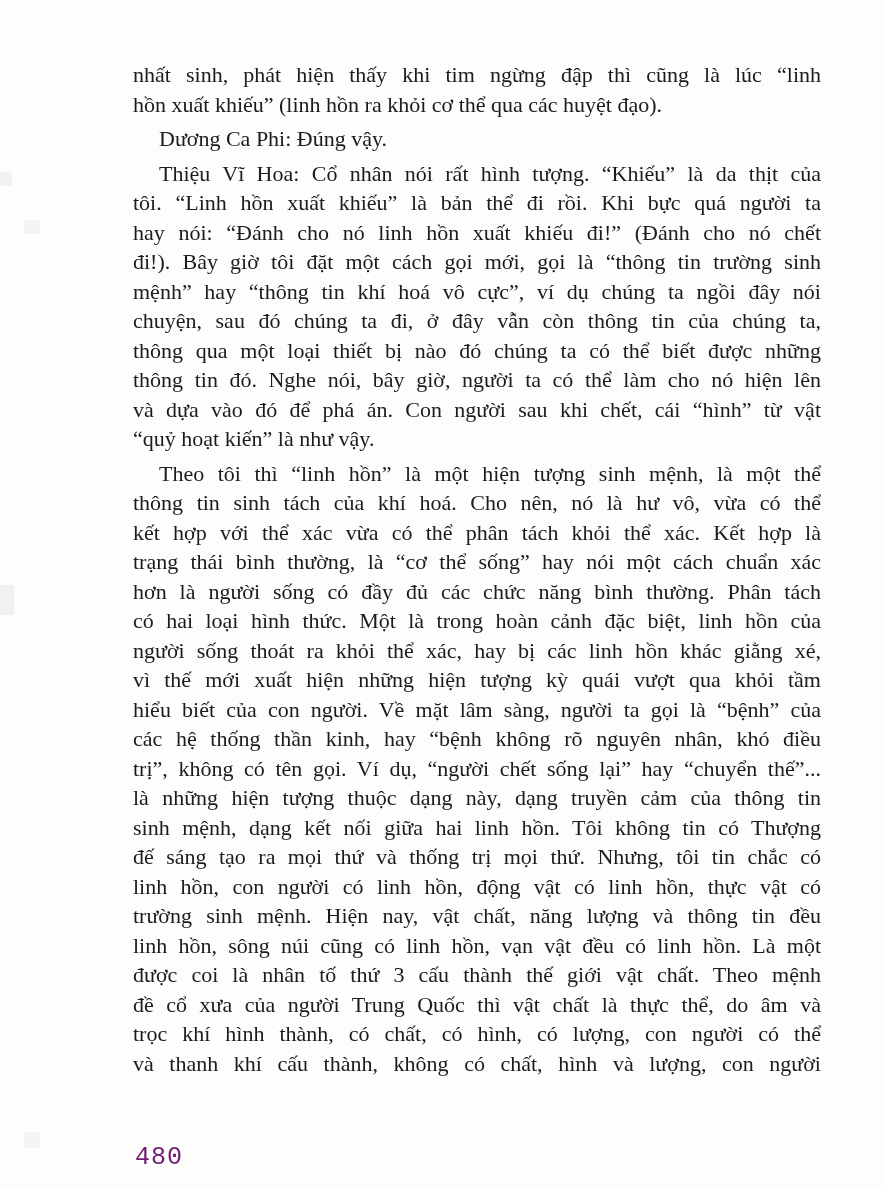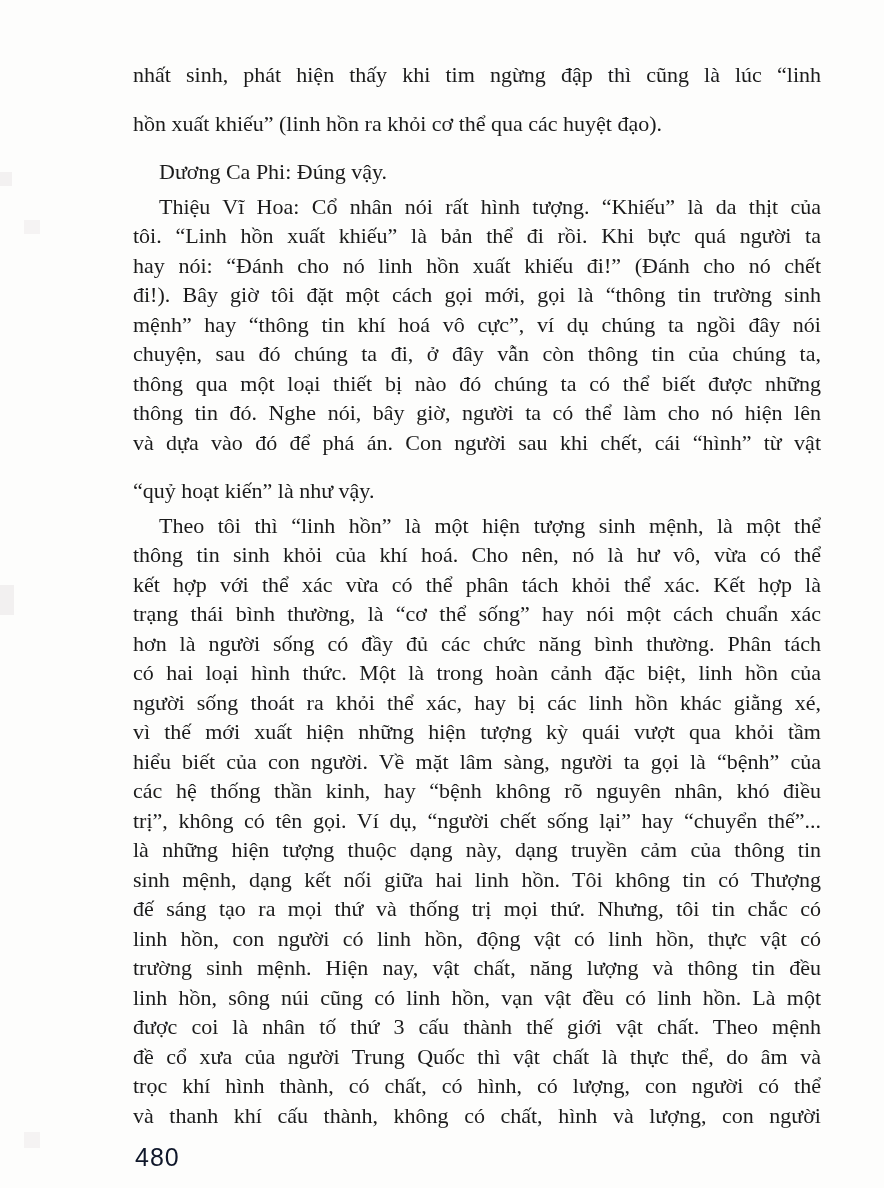--- a/index.html
+++ b/index.html
@@ -24,29 +24,29 @@
     font-size: 22px;
     line-height: 29.5px;
   }
   .para { margin: 0; }
   .para + .para { margin-top: 5px; }
   .line {
     text-align: justify;
     text-align-last: justify;
   }
   .line.first { padding-left: 26px; }
-  .line.end { text-align-last: left; margin-top: 19px; }
+  .line.end { text-align-last: left; }
   .page-number {
     position: absolute;
     left: 135px;
     top: 1143px;
-    font-family: Liberation Sans, sans-serif;
+    font-family: Liberation Mono, monospace;
     font-size: 25px;
     letter-spacing: 1px;
-    color: #0f172a;
+    color: #701a75;
   }
   .smudge {
     position: absolute;
     pointer-events: none;
   }
 </style>
 </head>
 <body>
 
 <div class="page">
@@ -65,21 +65,21 @@
         <div class="line">đi!). Bây giờ tôi đặt một cách gọi mới, gọi là “thông tin trường sinh</div>
         <div class="line">mệnh” hay “thông tin khí hoá vô cực”, ví dụ chúng ta ngồi đây nói</div>
         <div class="line">chuyện, sau đó chúng ta đi, ở đây vẫn còn thông tin của chúng ta,</div>
         <div class="line">thông qua một loại thiết bị nào đó chúng ta có thể biết được những</div>
         <div class="line">thông tin đó. Nghe nói, bây giờ, người ta có thể làm cho nó hiện lên</div>
         <div class="line">và dựa vào đó để phá án. Con người sau khi chết, cái “hình” từ vật</div>
         <div class="line end">“quỷ hoạt kiến” là như vậy.</div>
       </div>
       <div class="para">
         <div class="line first">Theo tôi thì “linh hồn” là một hiện tượng sinh mệnh, là một thể</div>
-        <div class="line">thông tin sinh khỏi của khí hoá. Cho nên, nó là hư vô, vừa có thể</div>
+        <div class="line">thông tin sinh tách của khí hoá. Cho nên, nó là hư vô, vừa có thể</div>
         <div class="line">kết hợp với thể xác vừa có thể phân tách khỏi thể xác. Kết hợp là</div>
         <div class="line">trạng thái bình thường, là “cơ thể sống” hay nói một cách chuẩn xác</div>
         <div class="line">hơn là người sống có đầy đủ các chức năng bình thường. Phân tách</div>
         <div class="line">có hai loại hình thức. Một là trong hoàn cảnh đặc biệt, linh hồn của</div>
         <div class="line">người sống thoát ra khỏi thể xác, hay bị các linh hồn khác giằng xé,</div>
         <div class="line">vì thế mới xuất hiện những hiện tượng kỳ quái vượt qua khỏi tầm</div>
         <div class="line">hiểu biết của con người. Về mặt lâm sàng, người ta gọi là “bệnh” của</div>
         <div class="line">các hệ thống thần kinh, hay “bệnh không rõ nguyên nhân, khó điều</div>
         <div class="line">trị”, không có tên gọi. Ví dụ, “người chết sống lại” hay “chuyển thế”...</div>
         <div class="line">là những hiện tượng thuộc dạng này, dạng truyền cảm của thông tin</div>

